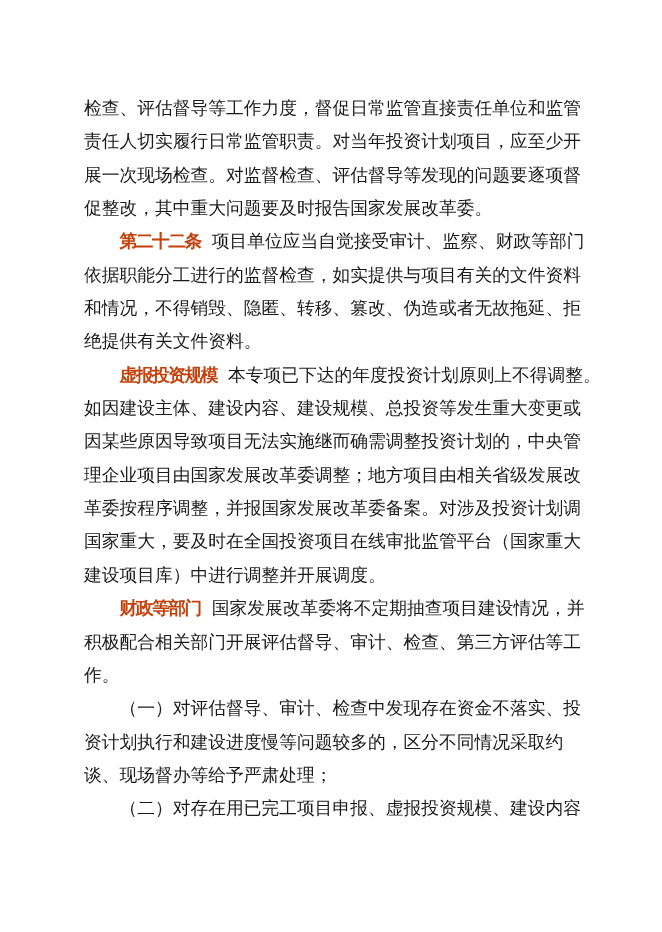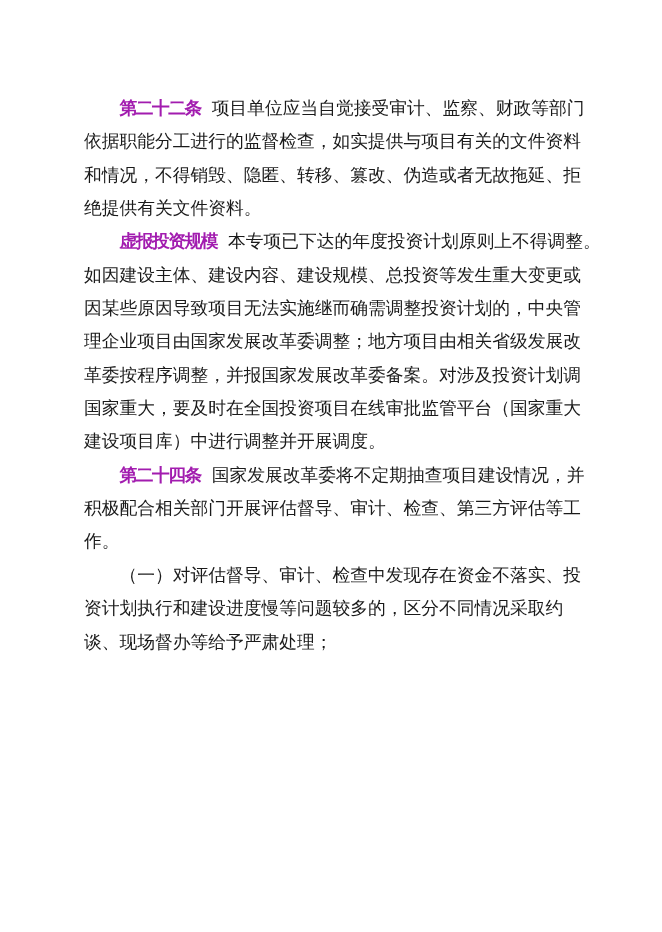--- a/index.html
+++ b/index.html
@@ -25,38 +25,43 @@
     padding: 0;
     text-indent: 2em;
     white-space: pre;       
     text-align: left;
   }
   .para.first { text-indent: 0; }
   .head {
     font-weight: bold;
     letter-spacing: -1.5px;
     margin-right: 11px;
-    color: #a21caf;
+    color: #c2410c;
   }
   .head:empty { display: none; margin: 0; }
 </style>
 </head>
 <body>
 
 <div class="page">
+  <p class="para first"><span>检查、评估督导等工作力度，督促日常监管直接责任单位和监管
+责任人切实履行日常监管职责。对当年投资计划项目，应至少开
+展一次现场检查。对监督检查、评估督导等发现的问题要逐项督
+促整改，其中重大问题要及时报告国家发展改革委。</span></p>
   <p class="para"><b class="head">第二十二条</b><span>项目单位应当自觉接受审计、监察、财政等部门
 依据职能分工进行的监督检查，如实提供与项目有关的文件资料
 和情况，不得销毁、隐匿、转移、篡改、伪造或者无故拖延、拒
 绝提供有关文件资料。</span></p>
   <p class="para"><b class="head">虚报投资规模</b><span>本专项已下达的年度投资计划原则上不得调整。
 如因建设主体、建设内容、建设规模、总投资等发生重大变更或
 因某些原因导致项目无法实施继而确需调整投资计划的，中央管
 理企业项目由国家发展改革委调整；地方项目由相关省级发展改
 革委按程序调整，并报国家发展改革委备案。对涉及投资计划调
 国家重大，要及时在全国投资项目在线审批监管平台（国家重大
 建设项目库）中进行调整并开展调度。</span></p>
-  <p class="para"><b class="head">第二十四条</b><span>国家发展改革委将不定期抽查项目建设情况，并
+  <p class="para"><b class="head">财政等部门</b><span>国家发展改革委将不定期抽查项目建设情况，并
 积极配合相关部门开展评估督导、审计、检查、第三方评估等工
 作。</span></p>
   <p class="para"><span>（一）对评估督导、审计、检查中发现存在资金不落实、投
 资计划执行和建设进度慢等问题较多的，区分不同情况采取约
 谈、现场督办等给予严肃处理；</span></p>
+  <p class="para"><span>（二）对存在用已完工项目申报、虚报投资规模、建设内容</span></p>
 </div>
 
 </body></html>

